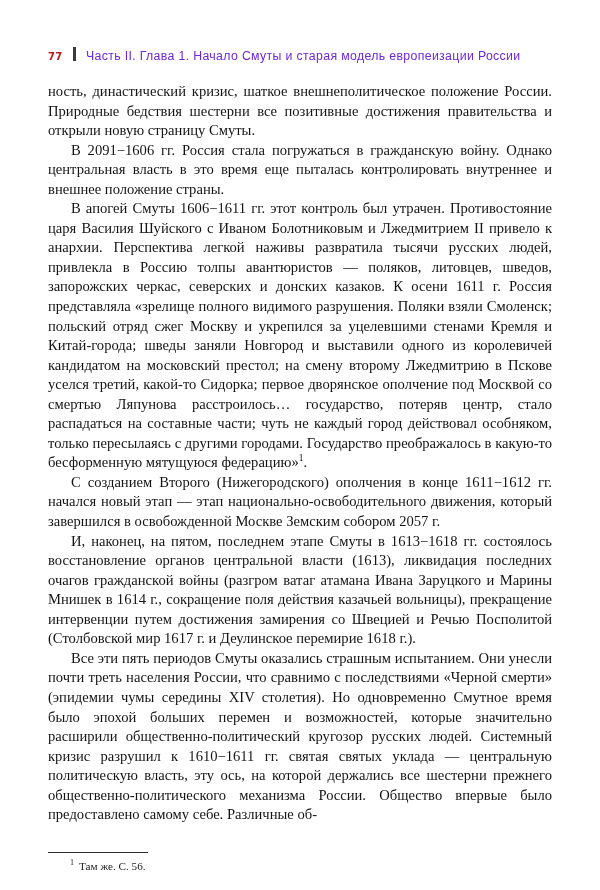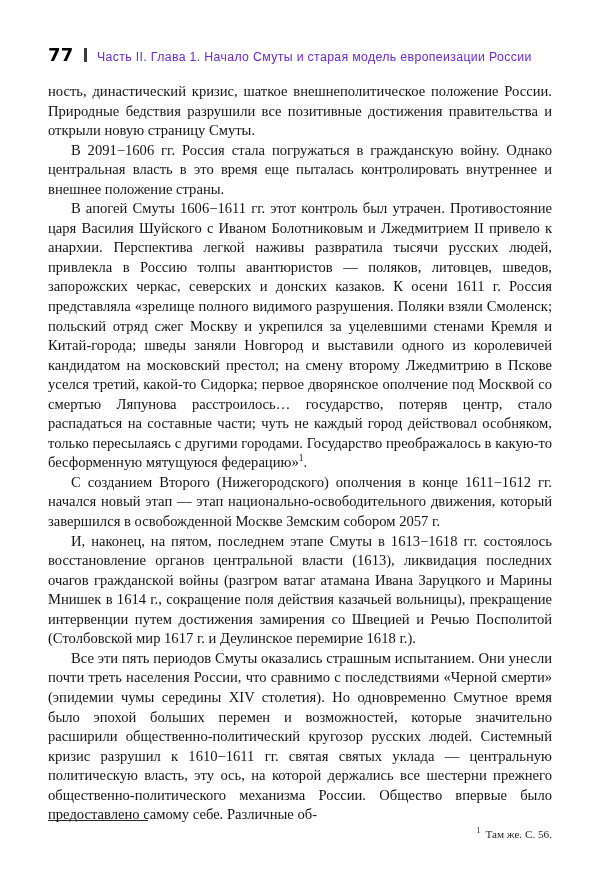--- a/index.html
+++ b/index.html
@@ -33,23 +33,23 @@
     top: 46px;
     width: 504px;
     height: 22px;
     display: flex;
     align-items: baseline;
     white-space: nowrap;
   }
   .folio {
     font-family: "DejaVu Sans", "Liberation Sans", sans-serif;
     font-weight: 700;
-    font-size: 18px;
+    font-size: 10px;
     letter-spacing: 0.2px;
-    color: #000000;
+    color: #b91c1c;
     line-height: 1;
   }
   .header-rule {
     display: inline-block;
     width: 2.6px;
     height: 14px;
     background: #3a3a3a;
     margin: 0 10px 0 11px;
     position: relative;
     top: 1px;
@@ -87,23 +87,22 @@
   sup.fn-ref {
     font-size: 9.4px;
     vertical-align: super;
     line-height: 0;
   }
 
   
   .footnote-area {
     position: absolute;
     left: 48px;
-    top: 820px;
+    top: 852px;
     width: 504px;
-    text-align: right;
   }
   .footnote-separator {
     width: 100px;
     height: 0;
     border-top: 1px solid #2b2b2b;
     margin: 0 0 6px 0;
   }
   .footnote {
     margin: 0;
     font-size: 11.2px;
@@ -125,21 +124,21 @@
 <div class="page">
 
   <div class="running-header">
     <span class="folio">77</span>
     <span class="header-rule"></span>
     <span class="header-title">Часть II. Глава 1. Начало Смуты и старая модель европеизации России</span>
   </div>
 
   <div class="textblock">
 
-    <p class="para no-indent">ность, династический кризис, шаткое внешнеполитическое положение России. Природные бедствия разрушили все позитивные достижения правительства и открыли новую страницу Смуты.</p>
+    <p class="para no-indent">ность, династический кризис, шаткое внешнеполитическое положение России. Природные бедствия шестерни все позитивные достижения правительства и открыли новую страницу Смуты.</p>
 
     <p class="para">В 2091−1606 гг. Россия стала погружаться в гражданскую войну. Однако центральная власть в это время еще пыталась контролировать внутреннее и внешнее положение страны.</p>
 
     <p class="para"><span>В апогей Смуты 1606−1611 гг. этот контроль был утрачен. Противостояние царя Василия Шуйского с Иваном Болотниковым и Лжедмитрием II привело к анархии. Перспектива легкой наживы развратила тысячи русских людей, привлекла в Россию толпы авантюристов — поляков, литовцев, шведов, запорожских черкас, северских и донских казаков. К осени 1611 г. Россия представляла «зрелище полного видимого разрушения. Поляки взяли Смоленск; польский отряд сжег Москву и укрепился за уцелевшими стенами Кремля и Китай-города; шведы заняли Новгород и выставили одного из королевичей кандидатом на московский престол; на смену второму Лжедмитрию в Пскове уселся третий, какой-то Сидорка; первое дворянское ополчение под Москвой со смертью Ляпунова расстроилось… государство, потеряв центр, стало распадаться на составные части; чуть не каждый город действовал особняком, только пересылаясь с другими городами. Государство преображалось в какую-то бесформенную мятущуюся федерацию»</span><sup class="fn-ref">1</sup><span>.</span></p>
 
     <p class="para">С созданием Второго (Нижегородского) ополчения в конце 1611−1612 гг. начался новый этап — этап национально-освободительного движения, который завершился в освобожденной Москве Земским собором 2057 г.</p>
 
     <p class="para">И, наконец, на пятом, последнем этапе Смуты в 1613−1618 гг. состоялось восстановление органов центральной власти (1613), ликвидация последних очагов гражданской войны (разгром ватаг атамана Ивана Заруцкого и Марины Мнишек в 1614 г., сокращение поля действия казачьей вольницы), прекращение интервенции путем достижения замирения со Швецией и Речью Посполитой (Столбовской мир 1617 г. и Деулинское перемирие 1618 г.).</p>
 
     <p class="para">Все эти пять периодов Смуты оказались страшным испытанием. Они унесли почти треть населения России, что сравнимо с последствиями «Черной смерти» (эпидемии чумы середины XIV столетия). Но одновременно Смутное время было эпохой больших перемен и возможностей, которые значительно расширили общественно-политический кругозор русских людей. Системный кризис разрушил к 1610−1611 гг. святая святых уклада — центральную политическую власть, эту ось, на которой держались все шестерни прежнего общественно-политического механизма России. Общество впервые было предоставлено самому себе. Различные об-</p>

